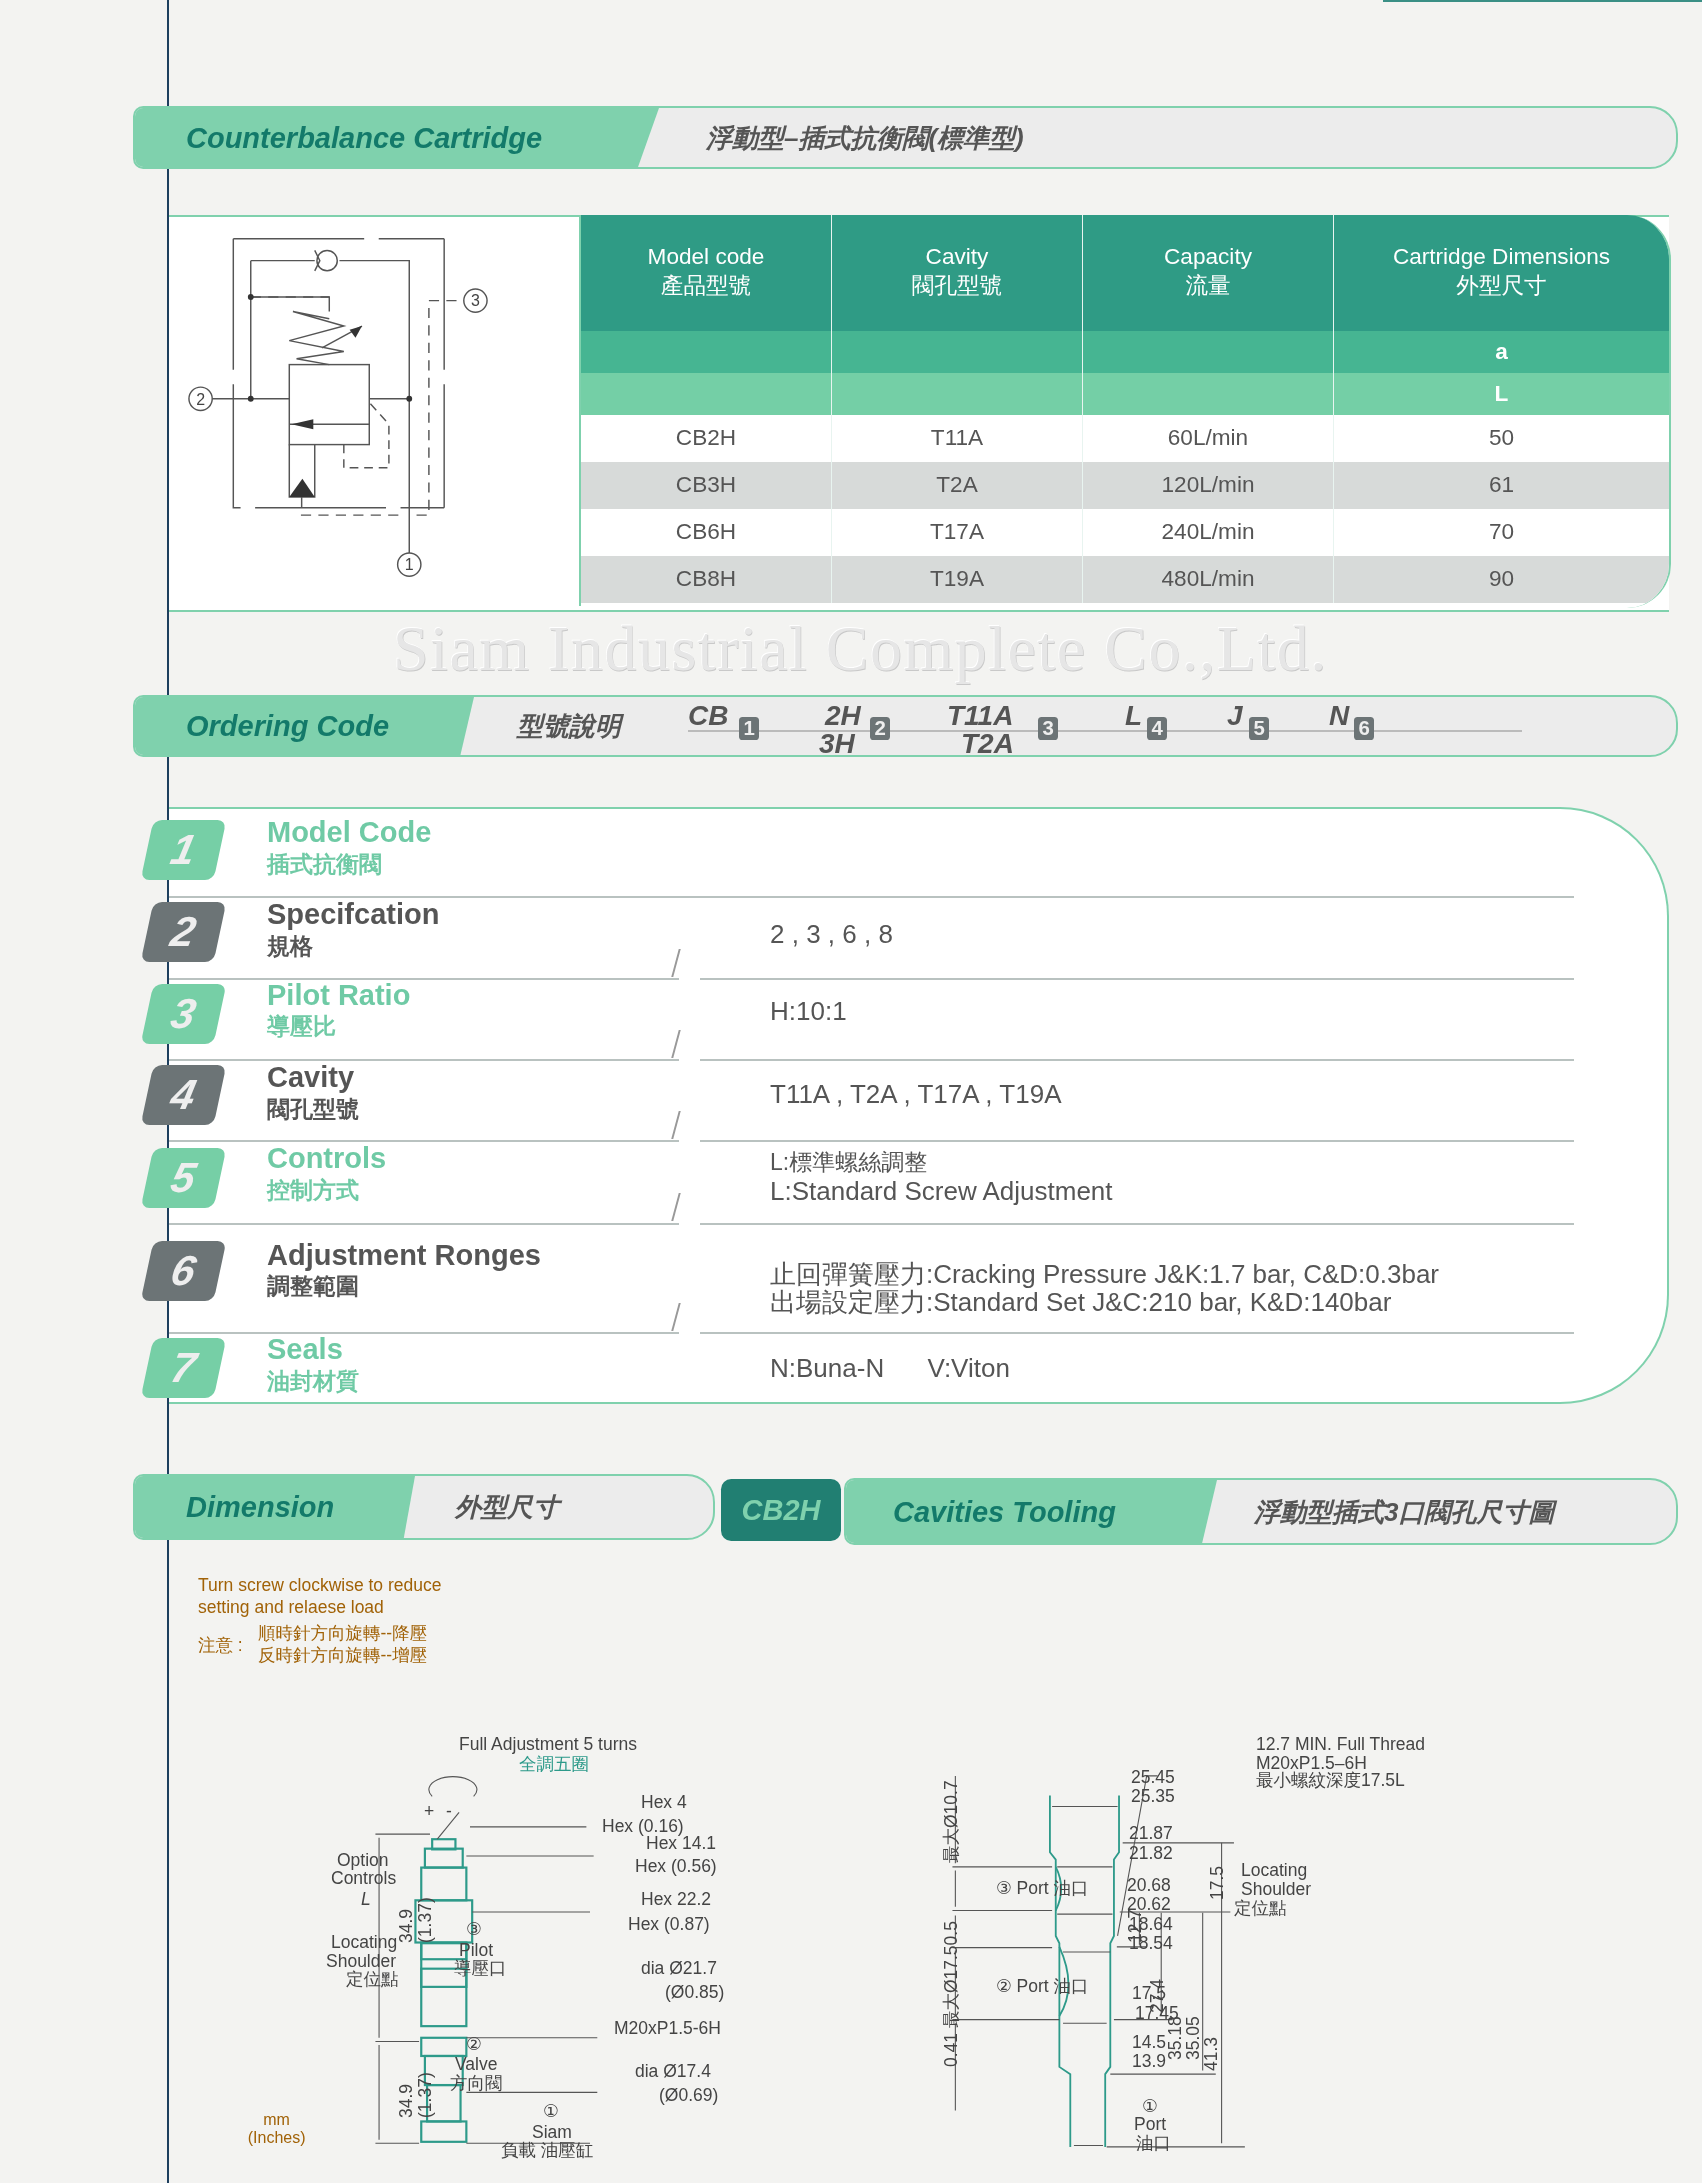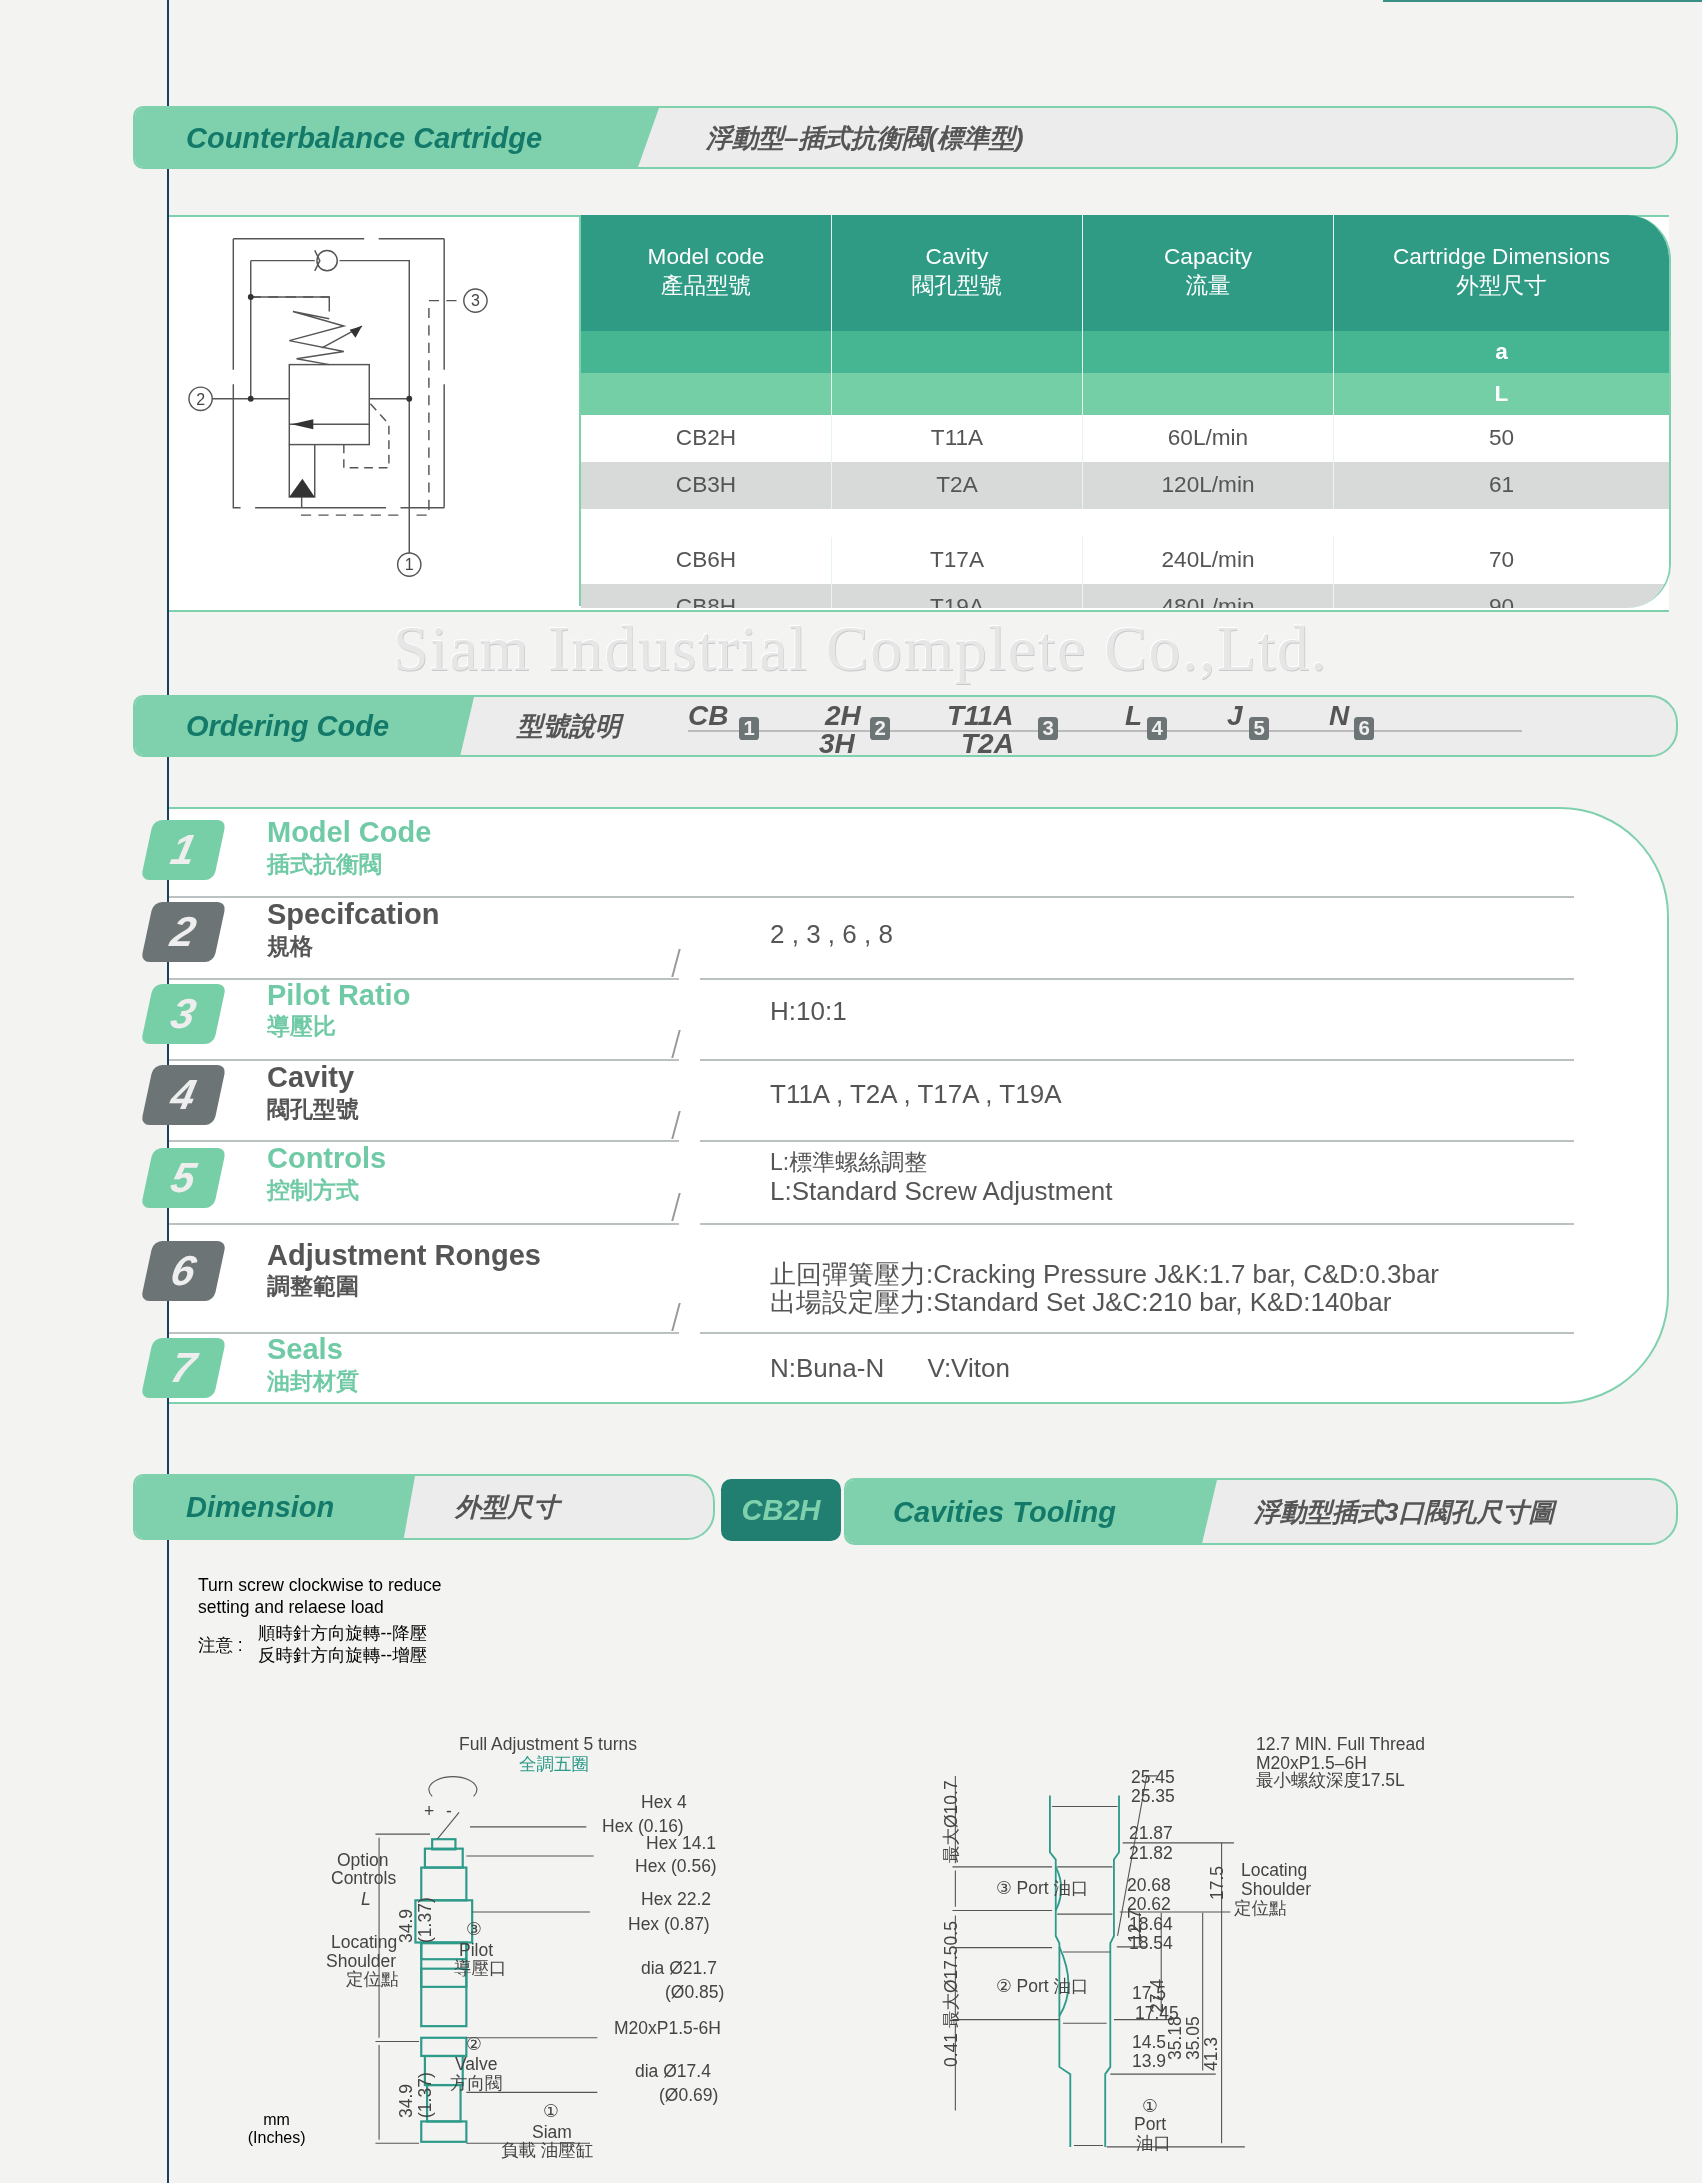--- a/index.html
+++ b/index.html
@@ -28,21 +28,21 @@
   .badge{position:absolute;width:73px;height:60px;left:-22px;transform:skewX(-12deg);border-radius:8.7px;display:flex;align-items:center;justify-content:center;}
   .badge span{transform:skewX(0deg);font-size:42px;font-weight:bold;font-style:italic;color:#eee;}
   .g{background:#76cfa6;}
   .d{background:#6c7476;}
   .oitem-title{position:absolute;left:98px;font-size:29px;font-weight:bold;}
   .oitem-cn{position:absolute;left:98px;font-size:23px;font-weight:bold;}
   .sep{position:absolute;height:1.5px;background:#b9c2c0;}
   .oval{position:absolute;left:601px;font-size:26px;color:#555;line-height:29px;}
   .slash{position:absolute;width:2.2px;height:28px;background:#999;transform:skewX(-15deg);}
   
-  .note{position:absolute;color:#000000;font-size:17.5px;line-height:22px;}
+  .note{position:absolute;color:#a16207;font-size:17.5px;line-height:22px;}
   .lbl{position:absolute;font-size:17.5px;color:#444;white-space:nowrap;line-height:20.4px;}
   .rot{transform:rotate(-90deg);transform-origin:left top;}
   .watermark{position:absolute;left:393px;top:612px;font-family:"Liberation Serif","DejaVu Serif",serif;font-size:64px;color:#e6e6e6;text-shadow:0.7px 0.7px 0 #c9c9c9,-0.7px -0.7px 0 #fff;letter-spacing:1.5px;white-space:nowrap;}
 </style>
 </head>
 <body>
 
 <div class="vline"></div>
 <div class="topline"></div>
 
@@ -127,21 +127,21 @@
         <div class="cell">T11A</div>
         <div class="cell">60L/min</div>
         <div class="cell last">50</div>
     </div>
     <div class="drow" style="background:#d7dad9;">
       <div class="cell">CB3H</div>
         <div class="cell">T2A</div>
         <div class="cell">120L/min</div>
         <div class="cell last">61</div>
     </div>
-    <div class="drow" style="background:#fff;margin-top:28px;">
+    <div class="drow" style="background:#fff;">
       <div class="cell">CB6H</div>
         <div class="cell">T17A</div>
         <div class="cell">240L/min</div>
         <div class="cell last">70</div>
     </div>
     <div class="drow" style="background:#d7dad9;">
       <div class="cell">CB8H</div>
         <div class="cell">T19A</div>
         <div class="cell">480L/min</div>
         <div class="cell last">90</div>

